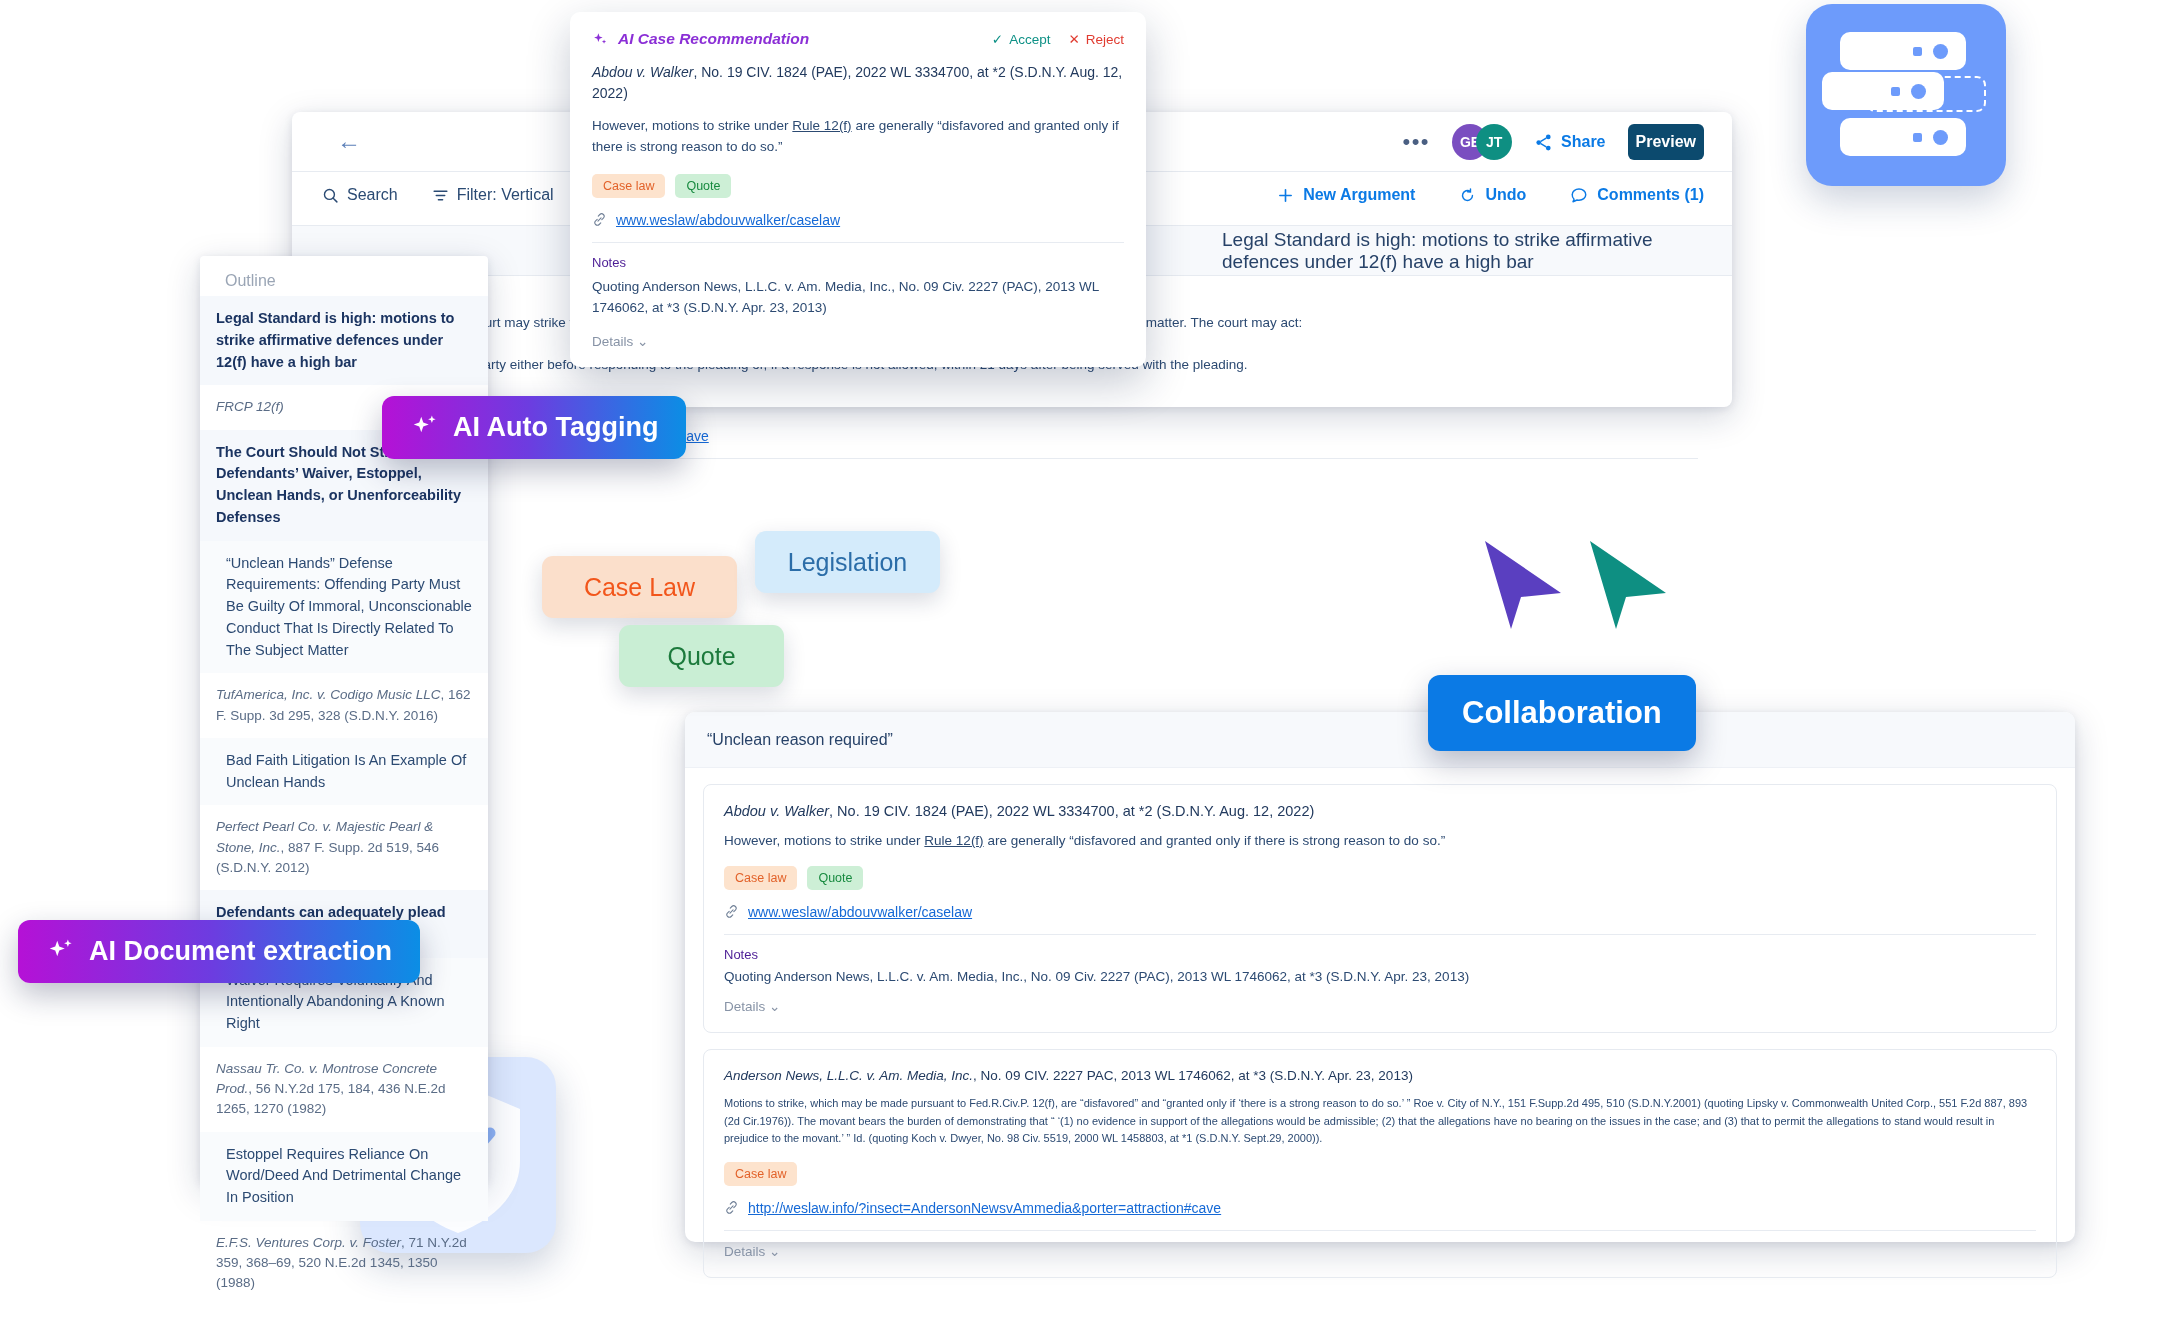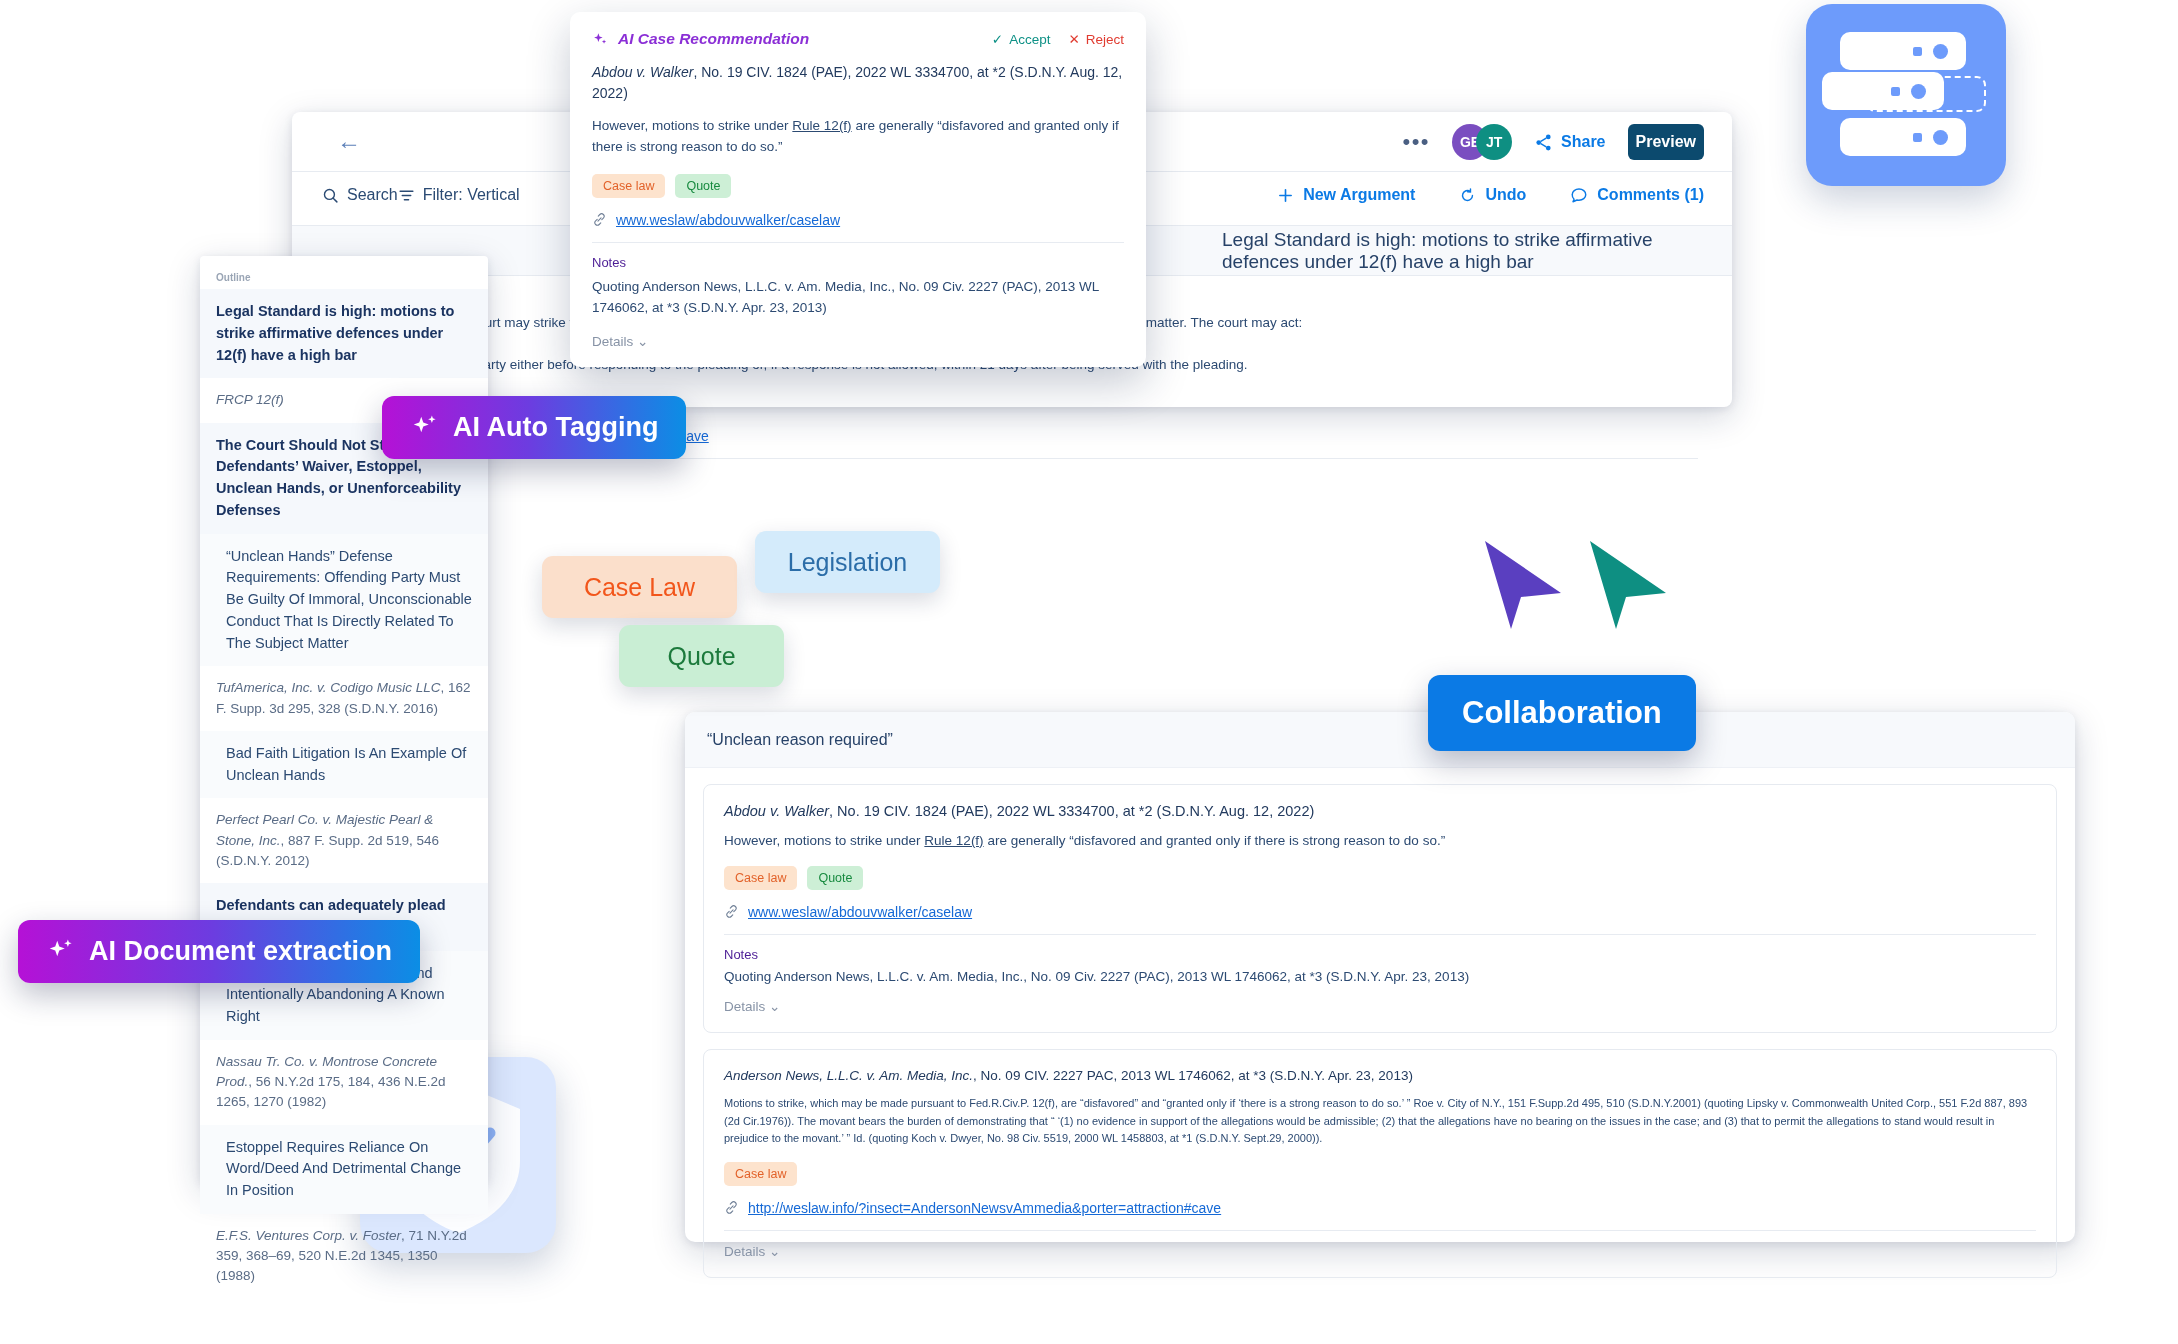--- a/index.html
+++ b/index.html
@@ -39,21 +39,21 @@
   .tb-right { position:absolute; right:28px; top:12px; display:flex; align-items:center; gap:22px; }
   .dots { color:#4a5f82; font-size:22px; letter-spacing:1.5px; line-height:1;}
   .avatars { display:flex; align-items:center; }
   .av { width:36px; height:36px; border-radius:50%; color:#fff; font-size:14px; font-weight:bold;
         display:flex; align-items:center; justify-content:center; }
   .av.ge { background:#7a4ec0; }
   .av.jt { background:#0e8f82; margin-left:-12px; }
   .share-btn { display:flex; align-items:center; gap:8px; color:#0b7ae5; font-weight:bold; font-size:16px; }
   .preview-btn { background:#0c4a6e; color:#fff; font-weight:bold; font-size:16px;
                  padding:9px 8px; border-radius:6px; }
-  .tb2-left { position:absolute; left:30px; top:14px; display:flex; align-items:center;
+  .tb2-left { position:absolute; left:30px; top:14px; display:flex; gap:34px; align-items:center;
               color:#2a4a73; font-size:16px; }
   .tb2-item { display:flex; align-items:center; gap:8px; }
   .tb2-right { position:absolute; right:28px; top:14px; display:flex; gap:44px; align-items:center;
                color:#0b7ae5; font-weight:bold; font-size:16px;}
   .tb2-right .tb2-item { gap:9px; }
 
   .doc-heading-bar { position:absolute; left:0; top:114px; right:0; height:50px; background:#f7f9fc;
                      border-bottom:1px solid #e7ebf1; display:flex; align-items:center; }
   .doc-heading-bar span { padding-left:930px; font-size:19px; color:#274268; }
 
@@ -70,21 +70,21 @@
 
   .linkrow { display:flex; align-items:center; gap:9px; margin-top:14px; }
   .link { color:#1569d6; text-decoration:underline; font-size:14px; }
   .hr { height:1px; background:#e7ebf1; margin:14px 0 12px 0; }
   .notes-label { font-size:13px; color:#4c1d95; margin-bottom:7px; }
   .notes-text { font-size:13.5px; color:#2c4a72; }
   .details { font-size:13.5px; color:#8793a6; margin-top:14px; }
 
   
   #outline-panel { left:200px; top:256px; width:288px; height:928px; border-radius:4px; }
-  .outline-title { padding:16px 16px 6px 16px; font-size:10px; color:#9aa5b5; font-weight:bold; }
+  .outline-title { padding:16px 16px 6px 25px; font-size:16px; color:#9aa5b5; font-weight:normal; }
   .ol-item { padding:12px 16px; font-size:14.5px; line-height:1.5; }
   .ol-item.h { background:#f5f8fc; font-weight:bold; color:#1b3461; }
   .ol-item.sub { background:#f9fbfd; color:#2c4a72; padding-left:26px; }
   .ol-item.cite { font-style:italic; color:#5a6c86; font-size:13.5px; }
   .ol-item.cite .reg { font-style:normal; }
 
   
   #ai-popup { left:570px; top:12px; width:576px; border-radius:10px; padding:18px 22px 18px 22px;
               box-shadow:0 16px 44px rgba(16,34,72,.24); }
   .ai-head { display:flex; align-items:center; justify-content:space-between; margin-bottom:14px; }

